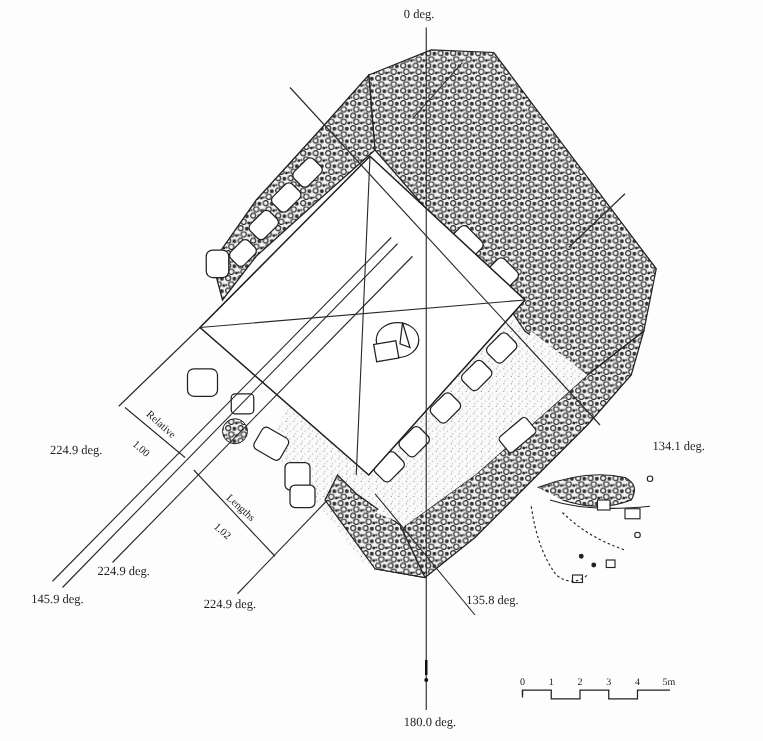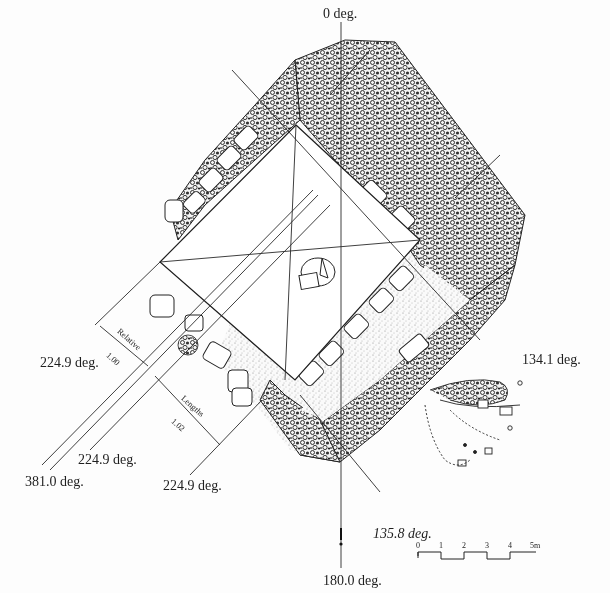--- a/index.html
+++ b/index.html
@@ -1,19 +1,19 @@
 <!DOCTYPE html>
 <html><head>
   <meta charset="utf-8">
   <style>
     html, body { margin: 0; padding: 0; background: #fdfdfd; }
     body { width: 610px; height: 593px; position: relative; overflow: hidden;
            font-family: "Liberation Serif", "DejaVu Serif", serif; color: #1a1a1a; }
     .plan { position: absolute; left: 0; top: 0; width: 610px; height: 593px; }
-    .lbl { position: absolute; font-size: 14px; white-space: nowrap; color: #1e1e1e; }
+    .lbl { position: absolute; font-size: 10px; white-space: nowrap; color: #1e1e1e; }
     .rot { position: absolute; font-size: 8.5px; white-space: nowrap; color: #222; transform-origin: left top; }
     .scale-num { position: absolute; font-size: 8px; color: #222; }
   </style>
 </head>
 <body>
 
 <svg class="plan" viewBox="0 0 610 593" xmlns="http://www.w3.org/2000/svg">
   <defs>
     <pattern id="rubble" width="10" height="10" patternUnits="userSpaceOnUse">
       <rect width="10" height="10" fill="#f4f4f4"></rect>
@@ -133,25 +133,25 @@
 
   <g stroke="#222" stroke-width="1" fill="none">
     <path d="M418 556 L418 552 L441 552 L441 559 L464 559 L464 552 L487 552 L487 559 L510 559 L510 552 L536 552"></path>
     <line x1="418" y1="552" x2="418" y2="558"></line>
   </g>
 </svg>
 
 <span class="lbl" style="left:323px; top:6px;">0 deg.</span>
 <span class="lbl" style="left:323px; top:573px;text-align:center;">180.0 deg.</span>
 <span class="lbl" style="left:522px; top:352px;">134.1 deg.</span>
-<span class="lbl" style="left:373px; top:526px;font-style:italic;">135.8 deg.</span>
+<span class="lbl" style="left:373px; top:475px;">135.8 deg.</span>
 <span class="lbl" style="left:40px; top:355px;">224.9 deg.</span>
 <span class="lbl" style="left:78px; top:452px;">224.9 deg.</span>
 <span class="lbl" style="left:163px; top:478px;">224.9 deg.</span>
-<span class="lbl" style="left:25px; top:474px;">381.0 deg.</span>
+<span class="lbl" style="left:25px; top:474px;">145.9 deg.</span>
 
 <span class="rot" style="left:122px; top:326px; transform: rotate(42deg);">Relative</span>
 <span class="rot" style="left:111px; top:350px; transform: rotate(42deg);">1.00</span>
 <span class="rot" style="left:186px; top:393px; transform: rotate(42deg);">Lengths</span>
 <span class="rot" style="left:176px; top:416px; transform: rotate(42deg);">1.02</span>
 
 <span class="scale-num" style="left:416px; top:541px;">0</span>
 <span class="scale-num" style="left:439px; top:541px;">1</span>
 <span class="scale-num" style="left:462px; top:541px;">2</span>
 <span class="scale-num" style="left:485px; top:541px;">3</span>

